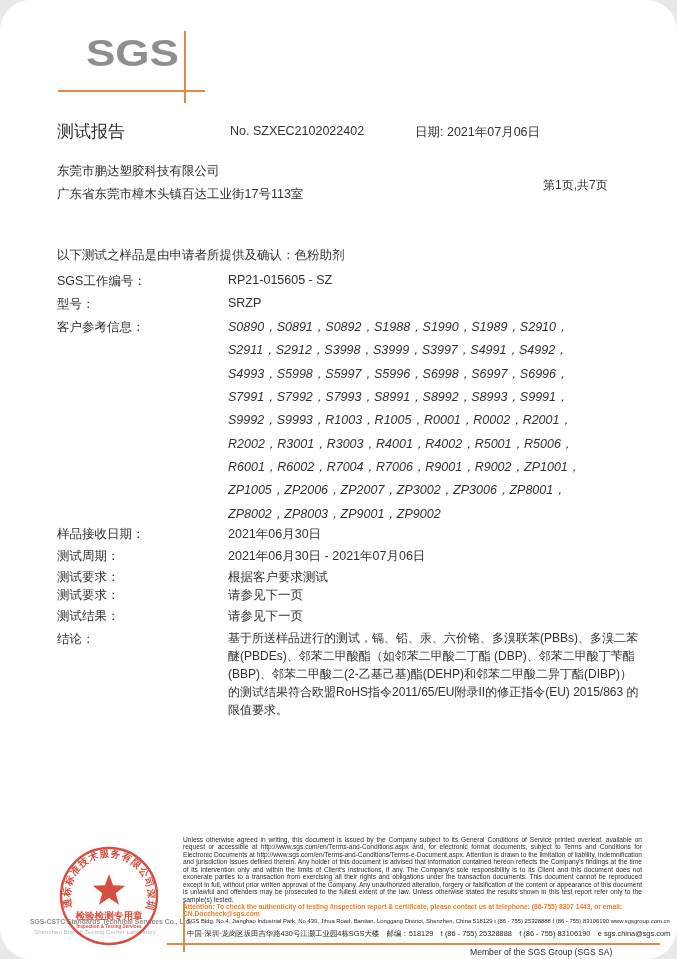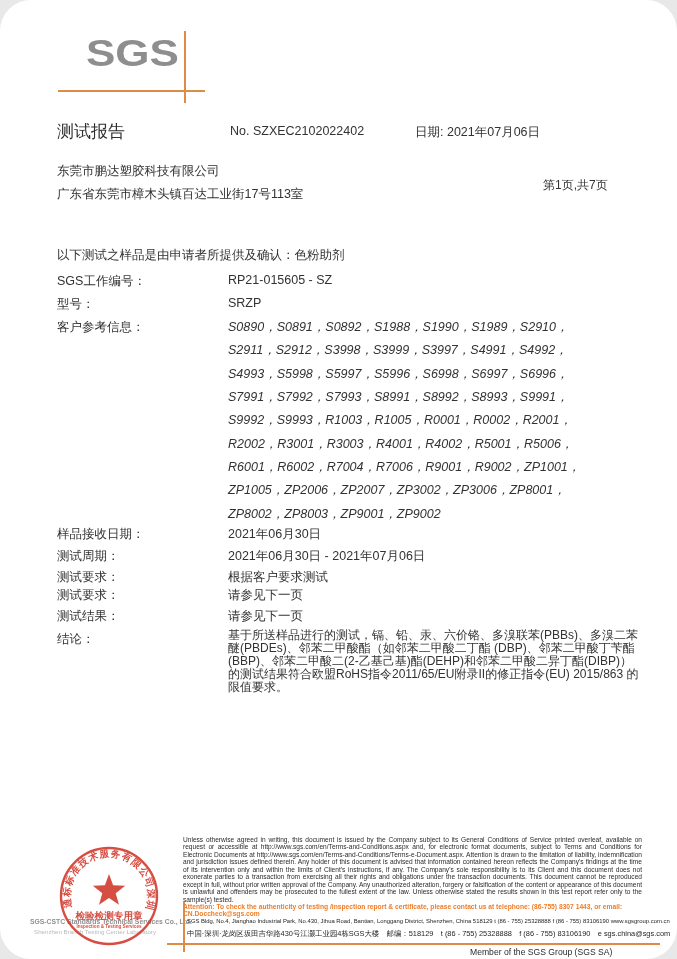--- a/index.html
+++ b/index.html
@@ -19,21 +19,21 @@
   .page-info{position:absolute;left:543px;top:142px;font-size:12px;margin-top:35px;}
   
   .app-name{position:absolute;left:57px;top:163px;font-size:12.5px;}
   .app-addr{position:absolute;left:57px;top:186px;font-size:12.5px;text-align:center;}
   .sample-stmt{position:absolute;left:57px;top:247px;font-size:12.5px;}
   
   .flabel{position:absolute;left:57px;font-size:12.5px;}
   .fvalue{position:absolute;left:228px;font-size:12.5px;}
   .ref-lines{position:absolute;left:228px;top:316px;font-size:12.5px;}
   .ref-lines div{line-height:23.35px;height:23.35px;font-style:italic;}
-  .conclusion-text{position:absolute;left:228px;top:629px;width:414px;font-size:12px;line-height:13px;}
+  .conclusion-text{position:absolute;left:228px;top:629px;width:414px;font-size:12px;line-height:18px;}
   
   .legal{position:absolute;left:183px;top:836px;width:459px;font-size:6.6px;line-height:7.45px;
     color:#2b2b2b;text-align:justify;}
   .attention{position:absolute;left:183px;top:903px;width:459px;font-size:6.7px;line-height:7.4px;
     color:#f07c26;font-weight:bold;}
   .addr-en{position:absolute;left:187px;top:918px;width:452px;font-size:5.9px;color:#1f1f1f;white-space:nowrap;}
   .addr-cn{position:absolute;left:187px;top:929px;width:452px;font-size:7.4px;color:#1f1f1f;white-space:nowrap;}
   .footer-vline{position:absolute;left:183px;top:902px;width:1.5px;height:50px;background:#dd8b45;}
   .footer-hline{position:absolute;left:167px;top:943px;width:493px;height:1.5px;background:#dd8b45;}
   .member{position:absolute;left:470px;top:947px;font-size:8.6px;color:#2b2b2b;}

